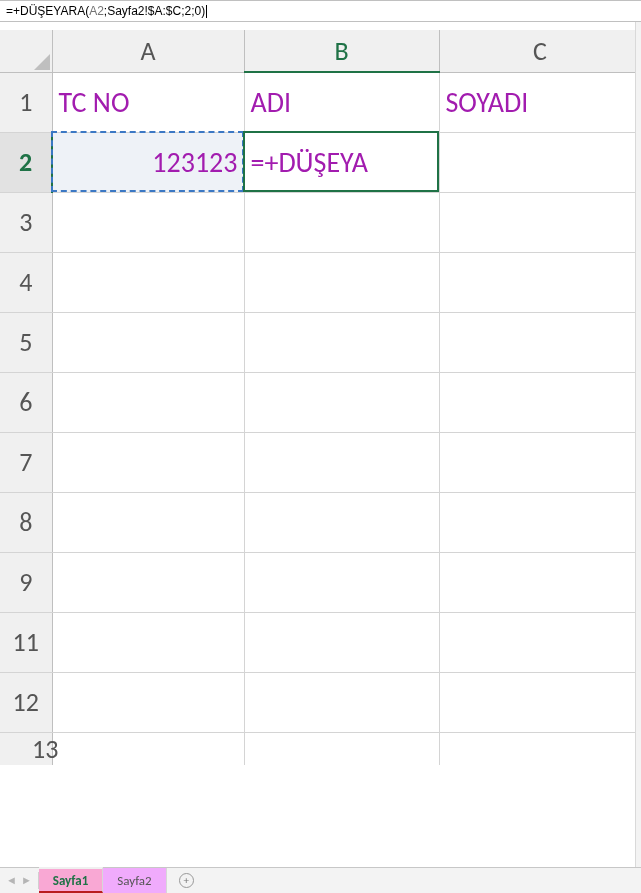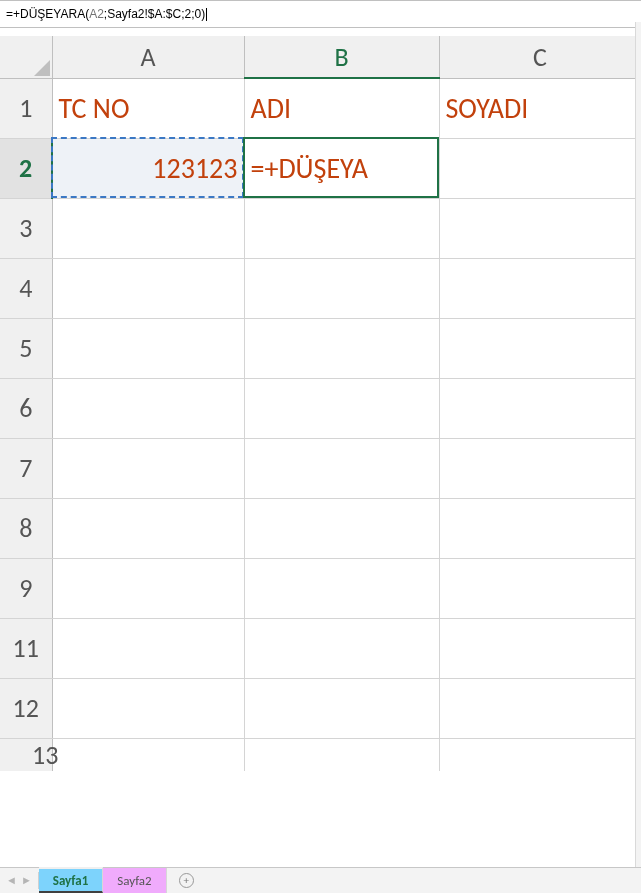--- a/index.html
+++ b/index.html
@@ -7,21 +7,21 @@
     width: 641px;
     height: 893px;
     font-family: Calibri, Arial, sans-serif;
     background: #ffffff;
     overflow: hidden;
     position: relative;
   }
 
   
   .formula-bar {
-    height: 28px;
+    height: 22px;
     border: 1px solid #c0c0c0;
     border-left: none;
     border-right: none;
     display: flex;
     align-items: center;
     padding: 0 6px;
     background: #ffffff;
     font-size: 12px;
     font-family: "Segoe UI", Arial, sans-serif;
   }
@@ -96,21 +96,21 @@
     border-right: 2px solid #1f7246;
     background: #e2e2e2;
   }
 
   td.cell {
     border-right: 1px solid #d4d4d4;
     border-bottom: 1px solid #d4d4d4;
     font-size: 28px;
     padding: 0 6px;
     height: 60px;
-    color: #c2410c;
+    color: #a21caf;
     text-align: left;
     vertical-align: middle;
     overflow: hidden;
     white-space: nowrap;
     font-family: Calibri, Arial, sans-serif;
   }
   td.cell.num { text-align: right; margin-top: 28px; }
 
   
   td.ref-cell {
@@ -164,24 +164,24 @@
   .tabbar .tab {
     padding: 0 14px;
     display: flex;
     align-items: center;
     color: #555;
     border-right: 1px solid #d7d7d7;
     background: #f0abfc;
     cursor: pointer;
   }
   .tabbar .tab.active {
-    background: #7dd3fc;
+    background: #f9a8d4;
     color: #1f7246;
     font-weight: 600;
-    border-bottom: 2px solid #404040;
+    border-bottom: 2px solid #b91c1c;
     border-top: 2px solid #f0f0f0;
     margin-top: -1px;
     justify-content: center;
   }
   .tabbar .addtab {
     padding: 0 12px;
     display: flex;
     align-items: center;
     color: #888;
     cursor: pointer;

